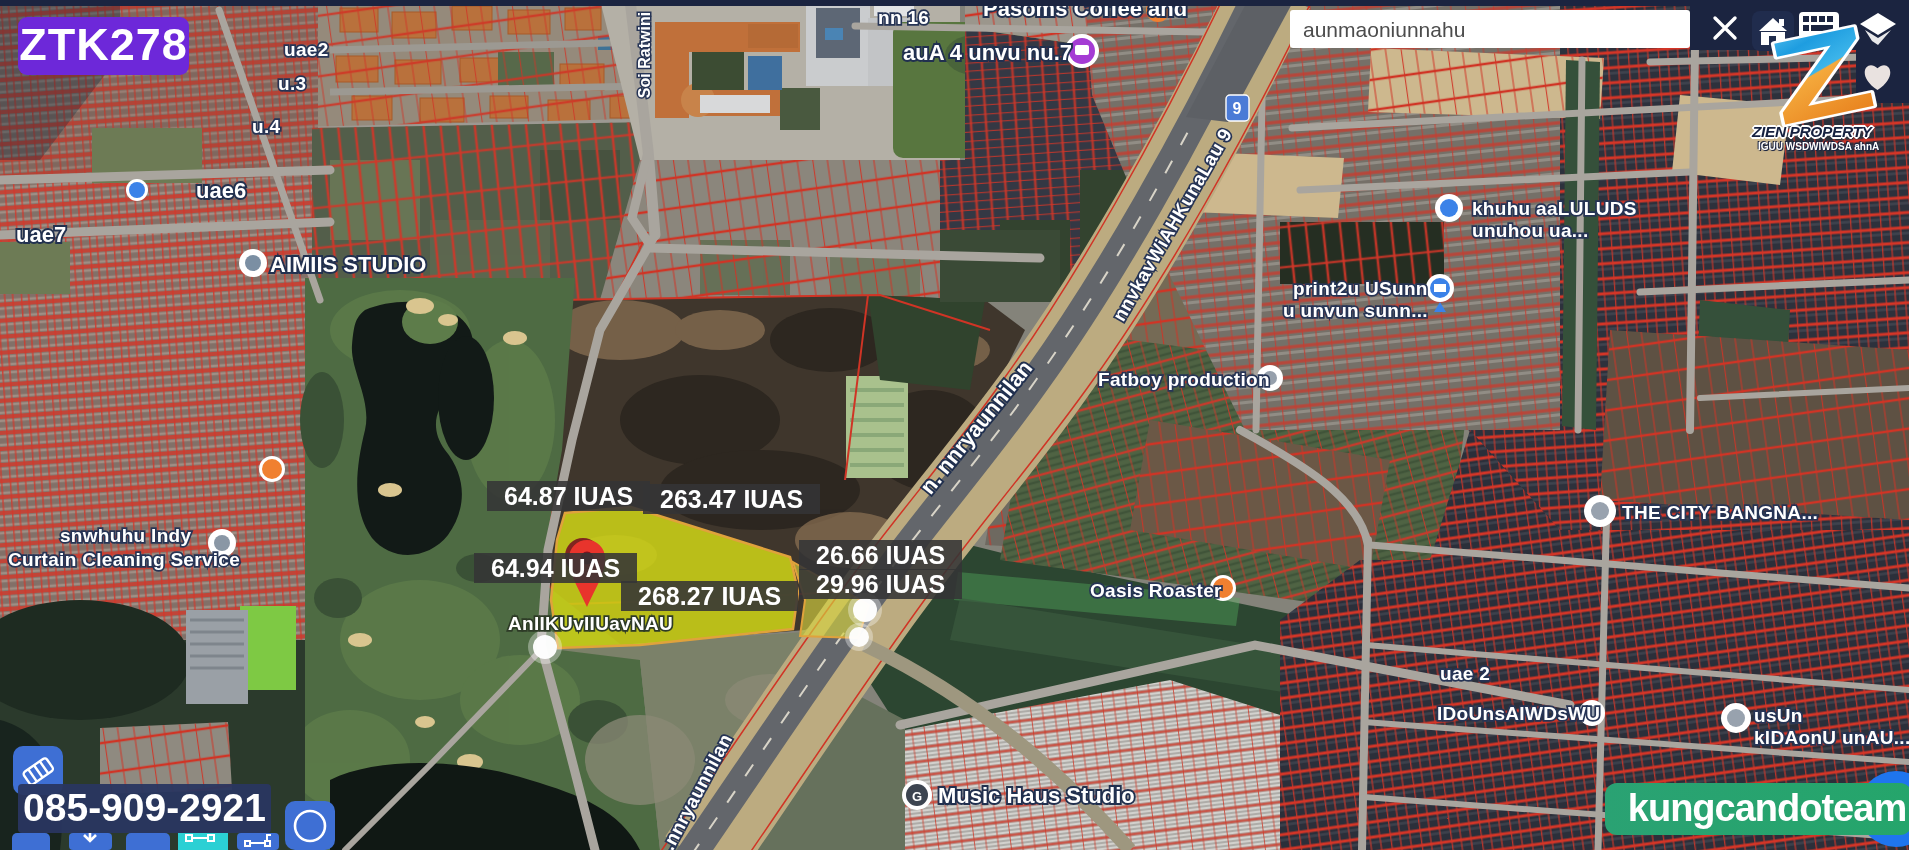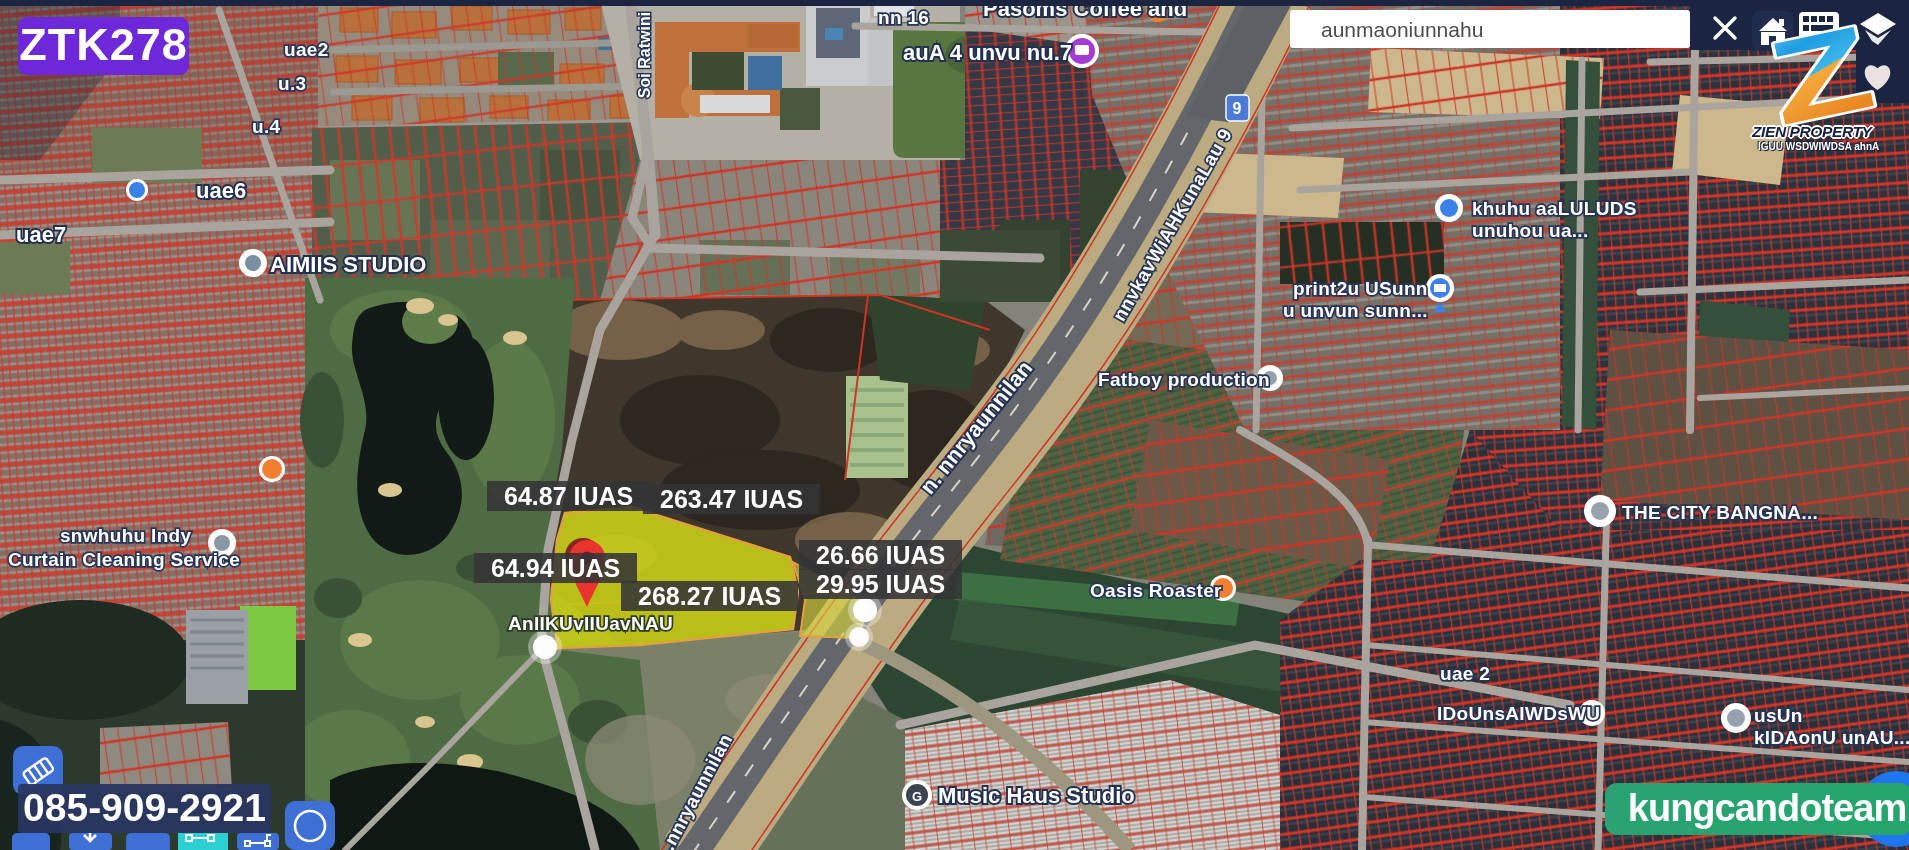--- a/index.html
+++ b/index.html
@@ -496,27 +496,27 @@
 <div class="mbox" style="left:487px;top:481px;">64.87 IUAS</div>
 
 <div class="mbox" style="left:643px;top:484px;">263.47 IUAS</div>
 
 <div class="mbox" style="left:474px;top:553px;">64.94 IUAS</div>
 
 <div class="mbox" style="left:621px;top:581px;">268.27 IUAS</div>
 
 <div class="mbox" style="left:799px;top:540px;">26.66 IUAS</div>
 
-<div class="mbox" style="left:799px;top:569px;">29.95 IUAS</div>
+<div class="mbox" style="left:799px;top:569px;">29.96 IUAS</div>
 
 <div style="position:absolute;left:0;top:0;width:1909px;height:6px;background:#1b2440;"></div>
 
 <div style="position:absolute;left:18px;top:17px;width:171px;height:58px;background:#6d28d9;border-radius:9px;color:#fff;font-weight:bold;font-size:45px;line-height:56px;text-align:center;letter-spacing:1px;">ZTK278</div>
 
-<div style="position:absolute;left:1290px;top:10px;width:400px;height:38px;background:#fff;border-radius:3px;color:#4c4c4c;font-size:21px;line-height:40px;padding-left:31px;box-sizing:border-box;">aunmaoniunnahu</div>
+<div style="position:absolute;left:1290px;top:10px;width:400px;height:38px;background:#fff;border-radius:3px;color:#4c4c4c;font-size:21px;line-height:40px;padding-left:13px;box-sizing:border-box;">aunmaoniunnahu</div>
 
 <div style="position:absolute;left:1690px;top:0;width:67px;height:50px;background:#1b2440;"></div>
 <svg style="position:absolute;left:1712px;top:15px;" width="26" height="26" viewBox="0 0 26 26">
       <path d="M3 3 L23 23 M23 3 L3 23" stroke="#fff" stroke-width="3.4" stroke-linecap="round"></path>
     </svg>
 
 <div style="position:absolute;left:1757px;top:0;width:152px;height:50px;background:#1b2440;"></div>
 
 <div style="position:absolute;left:1856px;top:0;width:53px;height:103px;background:#1b2440;"></div>
 

